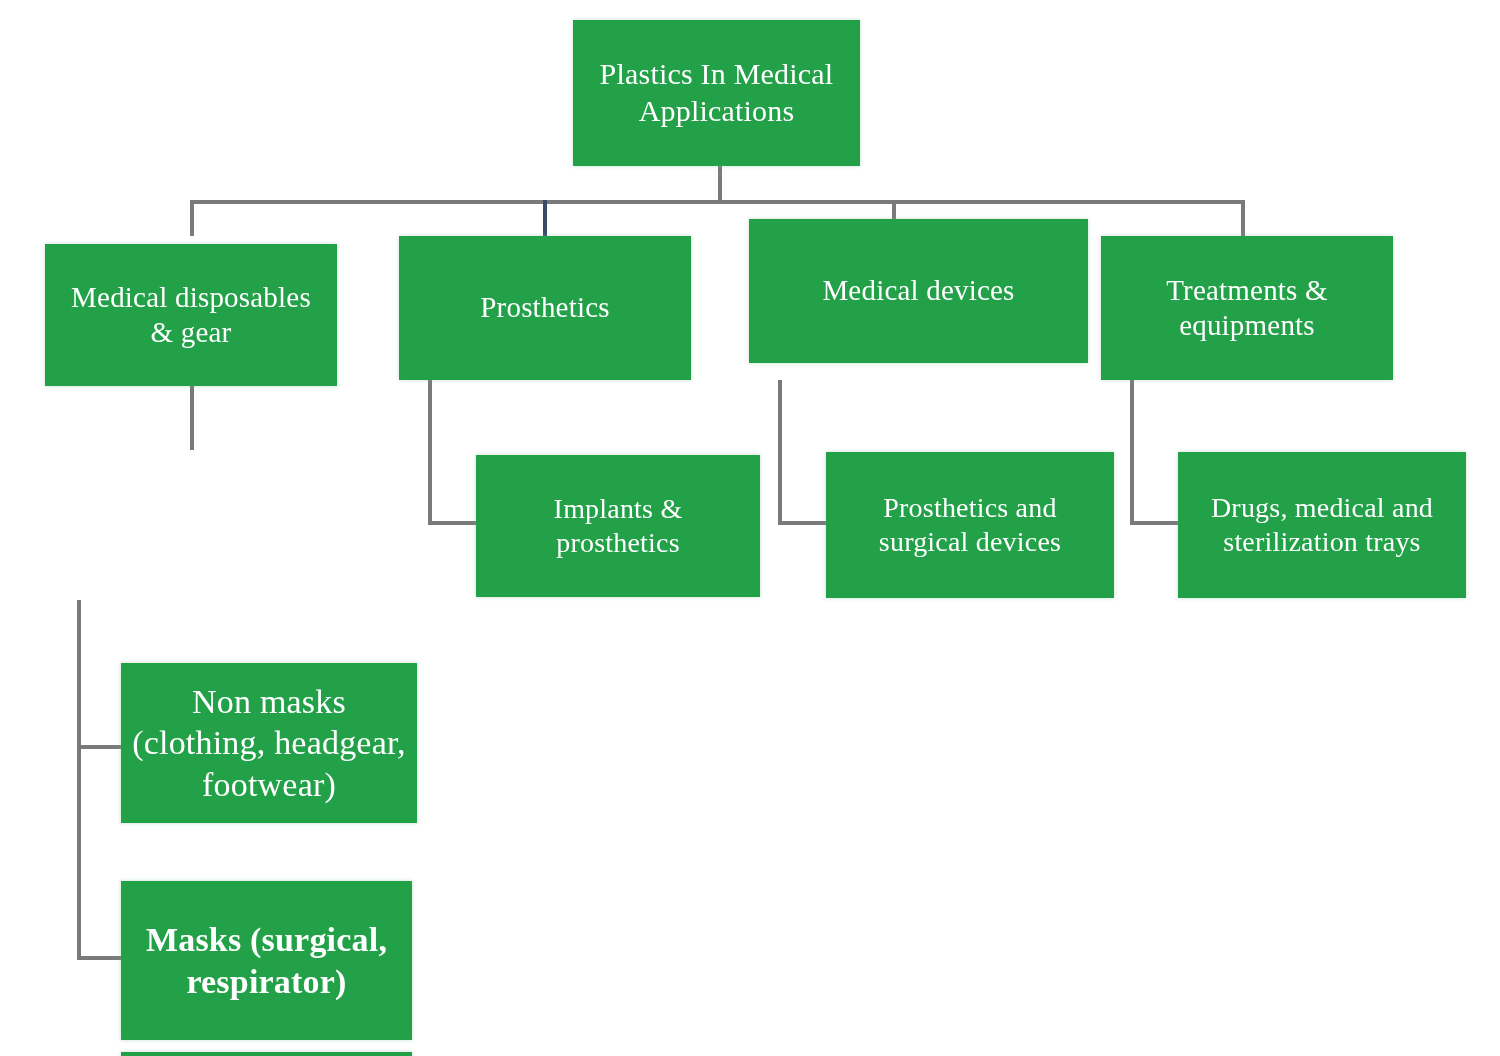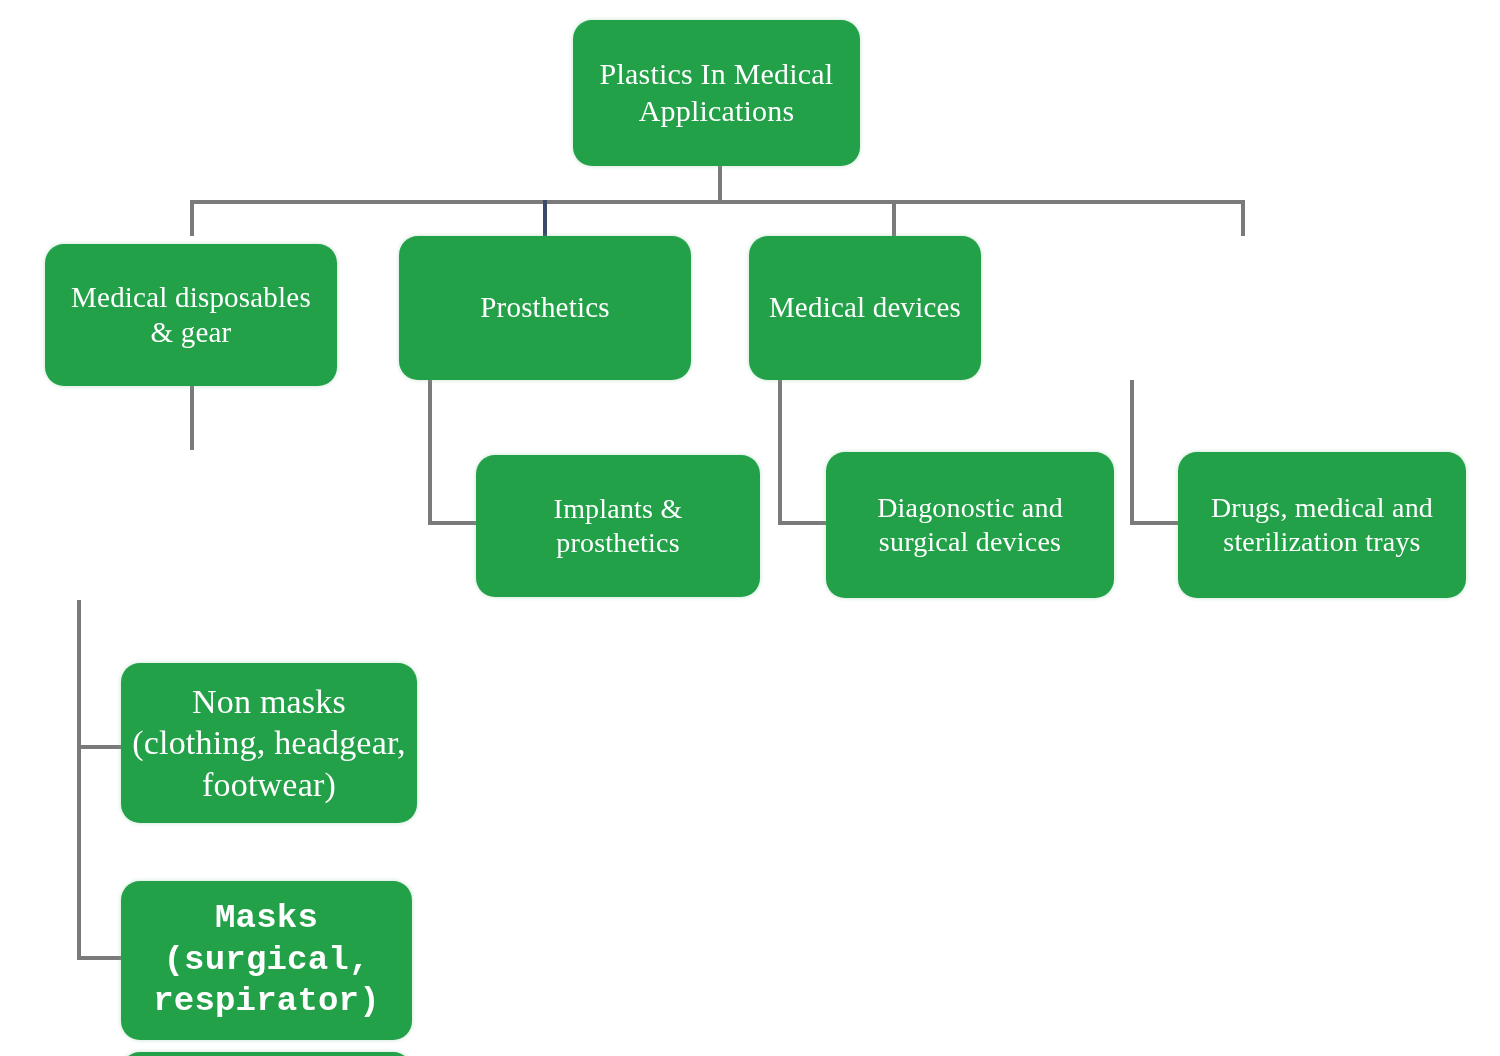--- a/index.html
+++ b/index.html
@@ -25,31 +25,30 @@
     display: flex;
     align-items: center;
     justify-content: center;
     text-align: center;
     line-height: 1.22;
     box-sizing: border-box;
     padding: 4px 10px;
     letter-spacing: 0.2px;
     box-shadow: 0 0 4px rgba(120,190,150,0.45);
     z-index: 2;
-    border-radius: 19px;
   }
   .node .node-label {
     display: block;
     white-space: pre-line;
   }
   .lvl0 { font-size: 30px; }
   .lvl1 { font-size: 29px; }
   .lvl2 { font-size: 28px; }
   .lvl3 { font-size: 34px; }
-  .bold-node .node-label { font-weight: bold; font-family: Liberation Mono, monospace; }
+  .bold-node .node-label { font-weight: bold; }
 
   .conn {
     position: absolute;
     background: #7a7a7a;
     z-index: 1;
   }
   .conn.navy { background: #3b4a6b; }
   .conn.h { height: 4px; }
   .conn.v { width: 4px; }
 </style>
@@ -88,33 +87,37 @@
 
   <div class="node lvl1" style="left:45px; top:244px; width:292px; height:142px;">
     <span class="node-label">Medical disposables
 &amp; gear</span>
   </div>
 
   <div class="node lvl1" style="left:399px; top:236px; width:292px; height:144px;">
     <span class="node-label">Prosthetics</span>
   </div>
 
-  <div class="node lvl1" style="left:749px; top:236px; width:232px; height:144px;">
+  <div class="node lvl1" style="left:749px; top:219px; width:339px; height:144px;">
     <span class="node-label">Medical devices</span>
   </div>
 
+  <div class="node lvl1" style="left:1101px; top:236px; width:292px; height:144px;">
+    <span class="node-label">Treatments &amp;
+equipments</span>
+  </div>
 
 
   <div class="node lvl2" style="left:476px; top:455px; width:284px; height:142px;align-items:center;">
     <span class="node-label">Implants &amp;
 prosthetics</span>
   </div>
 
   <div class="node lvl2" style="left:826px; top:452px; width:288px; height:146px;">
-    <span class="node-label">Diagonostic and
+    <span class="node-label">Prosthetics and
 surgical devices</span>
   </div>
 
   <div class="node lvl2" style="left:1178px; top:452px; width:288px; height:146px;">
     <span class="node-label">Drugs, medical and
 sterilization trays</span>
   </div>
 
   <div class="node lvl3" style="left:121px; top:663px; width:296px; height:160px;">
     <span class="node-label">Non masks

